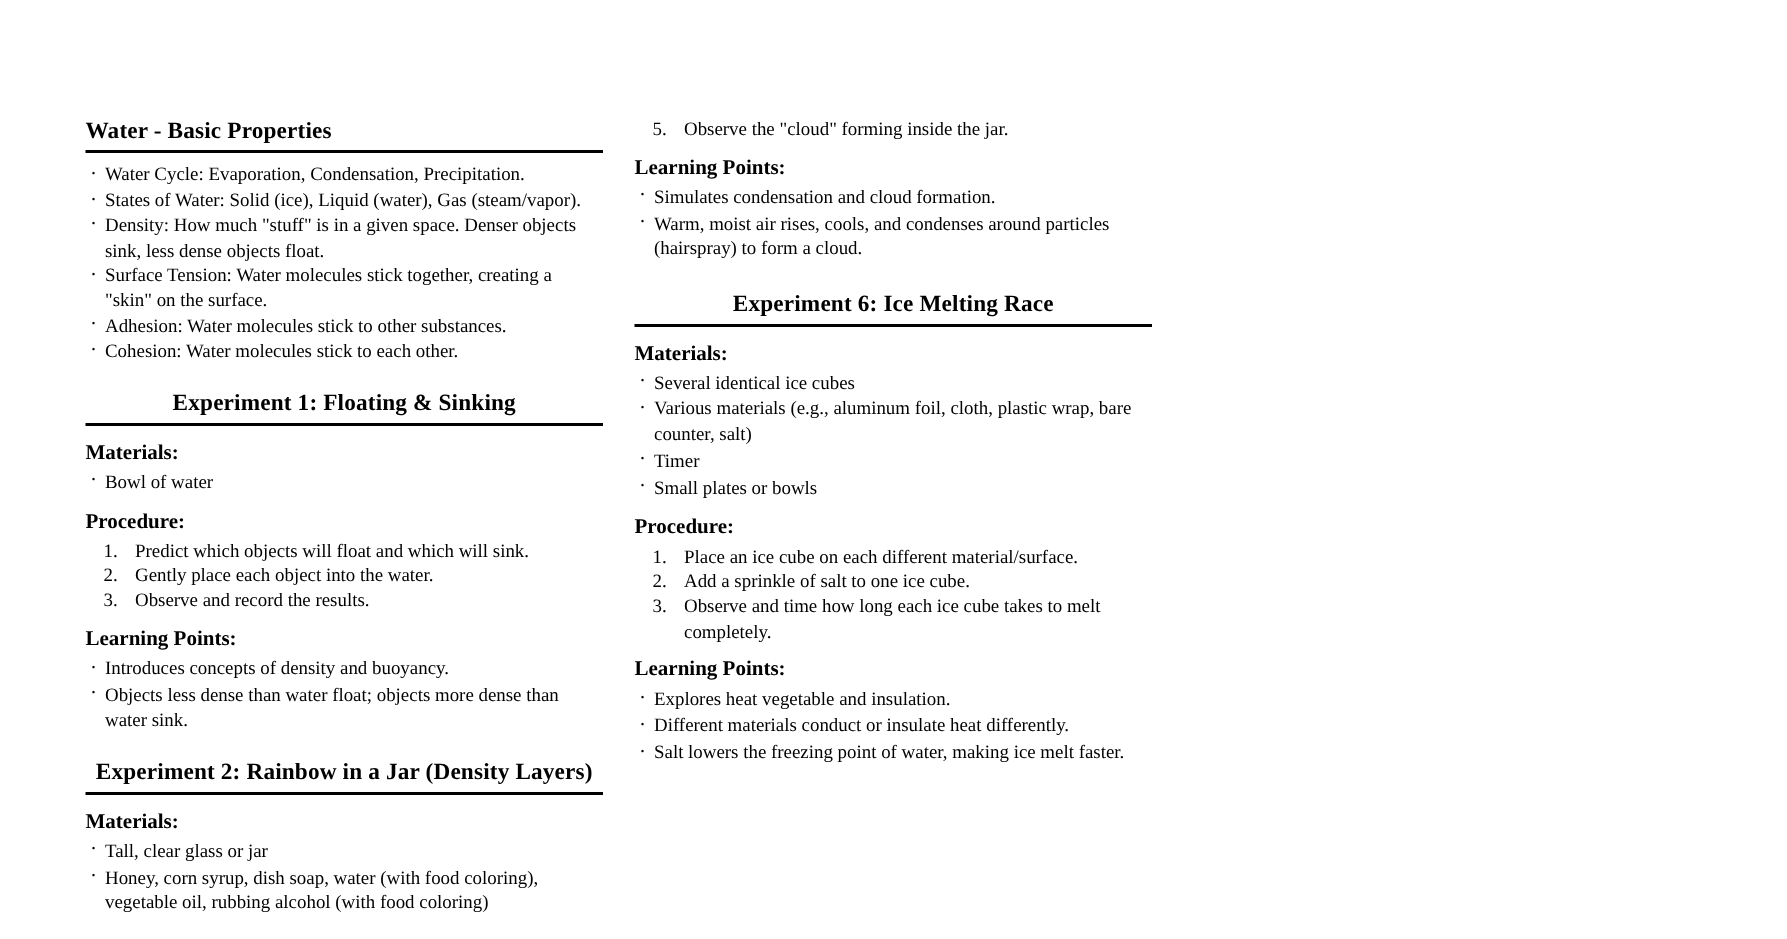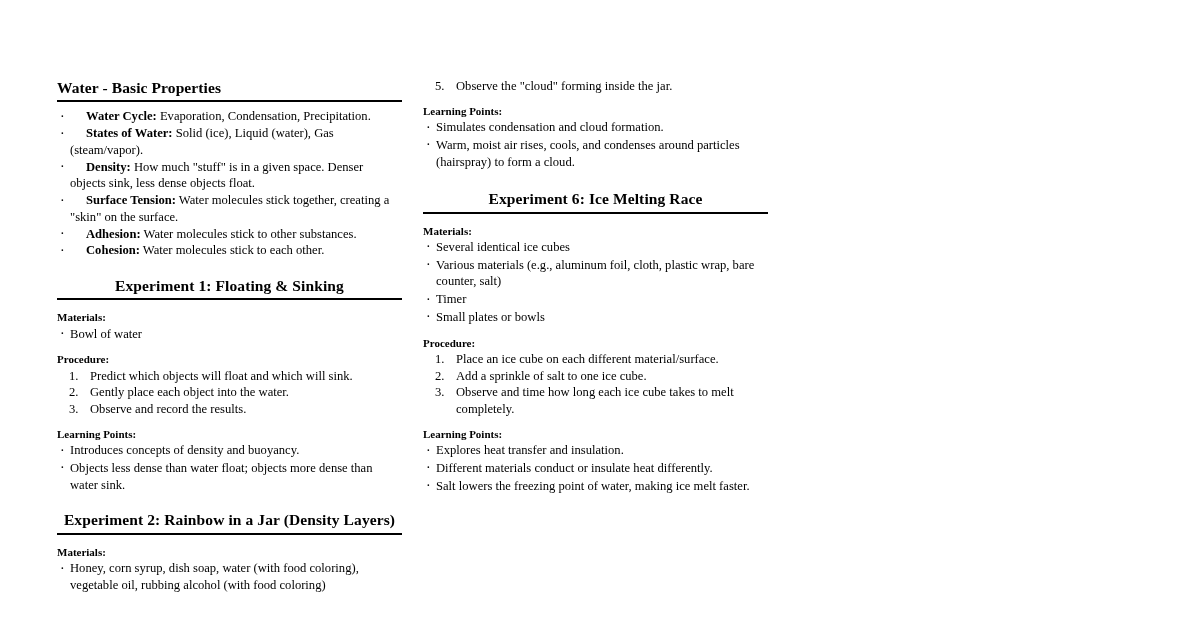--- a/index.html
+++ b/index.html
@@ -34,21 +34,21 @@
     margin: 0;
     padding: 0 0 3px 0;
     border-bottom: 2px solid #000000;
     line-height: 1.25;
     letter-spacing: 0.1px;
   }
   h2.exp-heading { margin-top: 17px; text-align: center; }
   .col-right h2.exp-heading { margin-top: 18px; }
 
   h3.sub-heading {
-    font-size: 11px;
+    font-size: 14px;
     font-weight: bold;
     margin: 9px 0 1px 0;
     padding: 0;
     line-height: 1.3;
   }
   .spacer-after-rule { height: 6px; }
 
   ul.bullets {
     list-style: none;
     margin: 0;
@@ -87,21 +87,21 @@
   }
   ol.numbers > li::before {
     content: counter(step) ".";
     position: absolute;
     left: 12px;
     top: 0;
     width: 16px;
     text-align: left;
   }
 
-  .term { font-weight: bold; margin-left: 16px; }
+  .term { font-weight: normal; }
   .lead-item { padding-left: 33px; position: relative; font-size: 12.6px; line-height: 1.33; }
   .lead-item > .num { position: absolute; left: 12px; top: 0; }
 </style>
 </head>
 <body>
 
 <div class="page">
 
   <div class="col col-left">
 
@@ -136,20 +136,21 @@
     <ul class="bullets">
       <li>Introduces concepts of density and buoyancy.</li>
       <li>Objects less dense than water float; objects more dense than water sink.</li>
     </ul>
 
     <h2 class="exp-heading" style="margin-top:16px;">Experiment 2: Rainbow in a Jar (Density Layers)</h2>
     <div class="spacer-after-rule"></div>
 
     <h3 class="sub-heading" style="margin-top:4px;">Materials:</h3>
     <ul class="bullets">
+      <li>Tall, clear glass or jar</li>
       <li>Honey, corn syrup, dish soap, water (with food coloring), vegetable oil, rubbing alcohol (with food coloring)</li>
 
     </ul>
 
   </div>
 
   <div class="col col-right">
 
     <div class="lead-item">
       <span class="num">5.</span><span>Observe the "cloud" forming inside the jar.</span>
@@ -174,20 +175,20 @@
 
     <h3 class="sub-heading">Procedure:</h3>
     <ol class="numbers">
       <li>Place an ice cube on each different material/surface.</li>
       <li>Add a sprinkle of salt to one ice cube.</li>
       <li>Observe and time how long each ice cube takes to melt completely.</li>
     </ol>
 
     <h3 class="sub-heading">Learning Points:</h3>
     <ul class="bullets">
-      <li>Explores heat transfer and insulation.</li>
+      <li>Explores heat vegetable and insulation.</li>
       <li>Different materials conduct or insulate heat differently.</li>
       <li>Salt lowers the freezing point of water, making ice melt faster.</li>
     </ul>
 
   </div>
 
 </div>
 
 </body></html>

